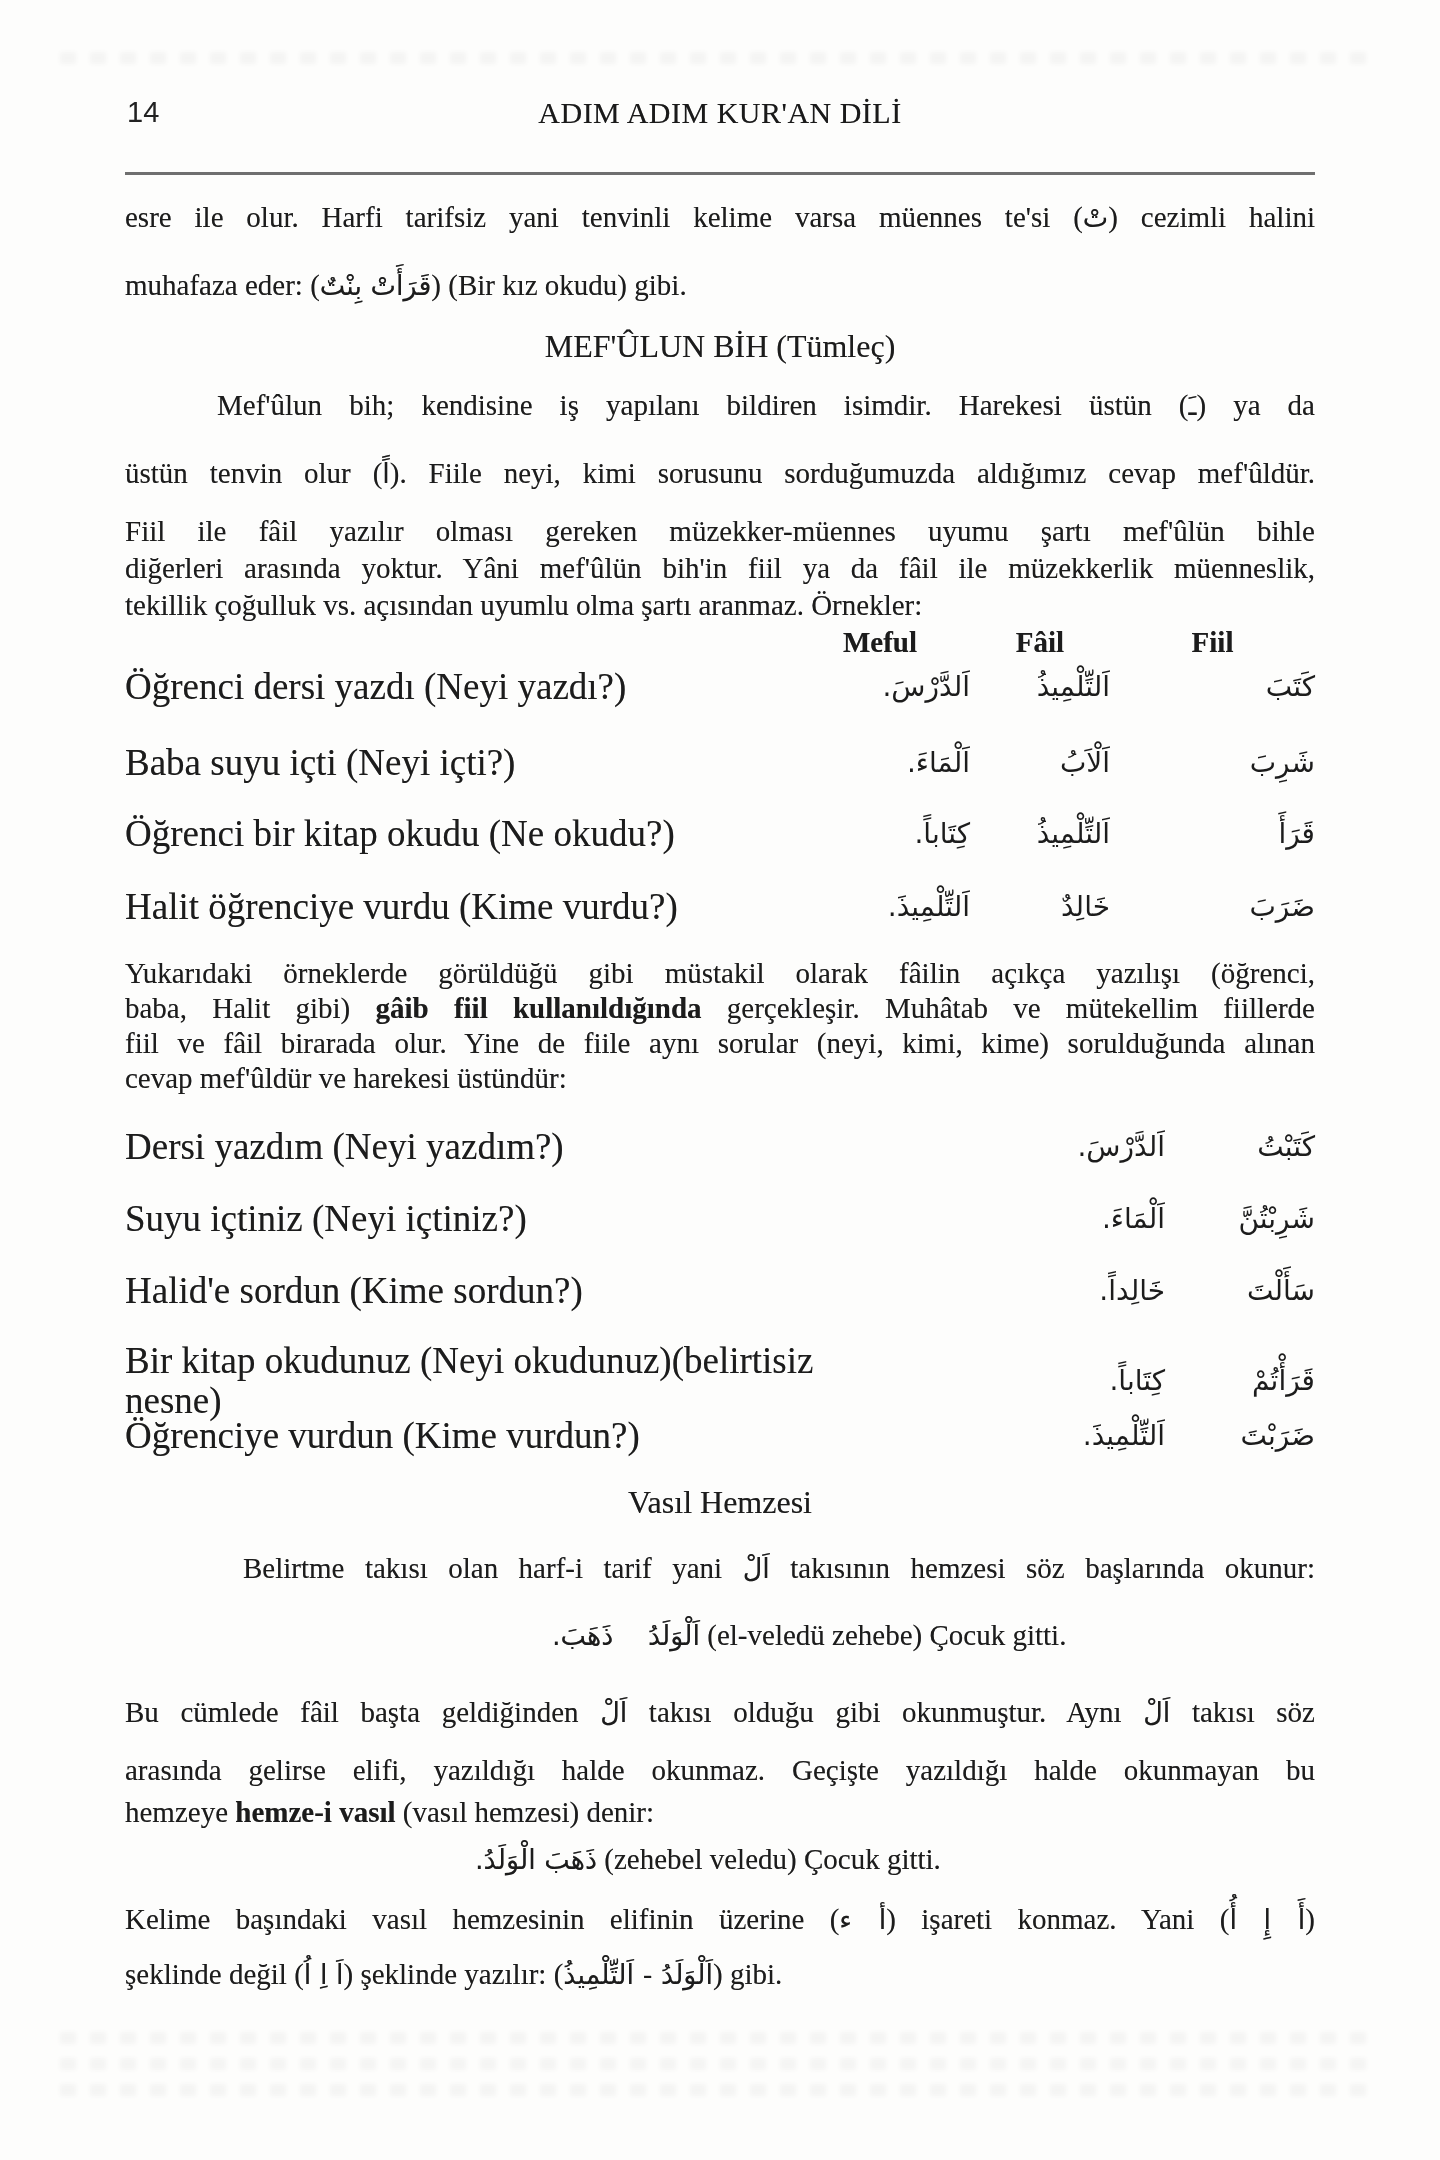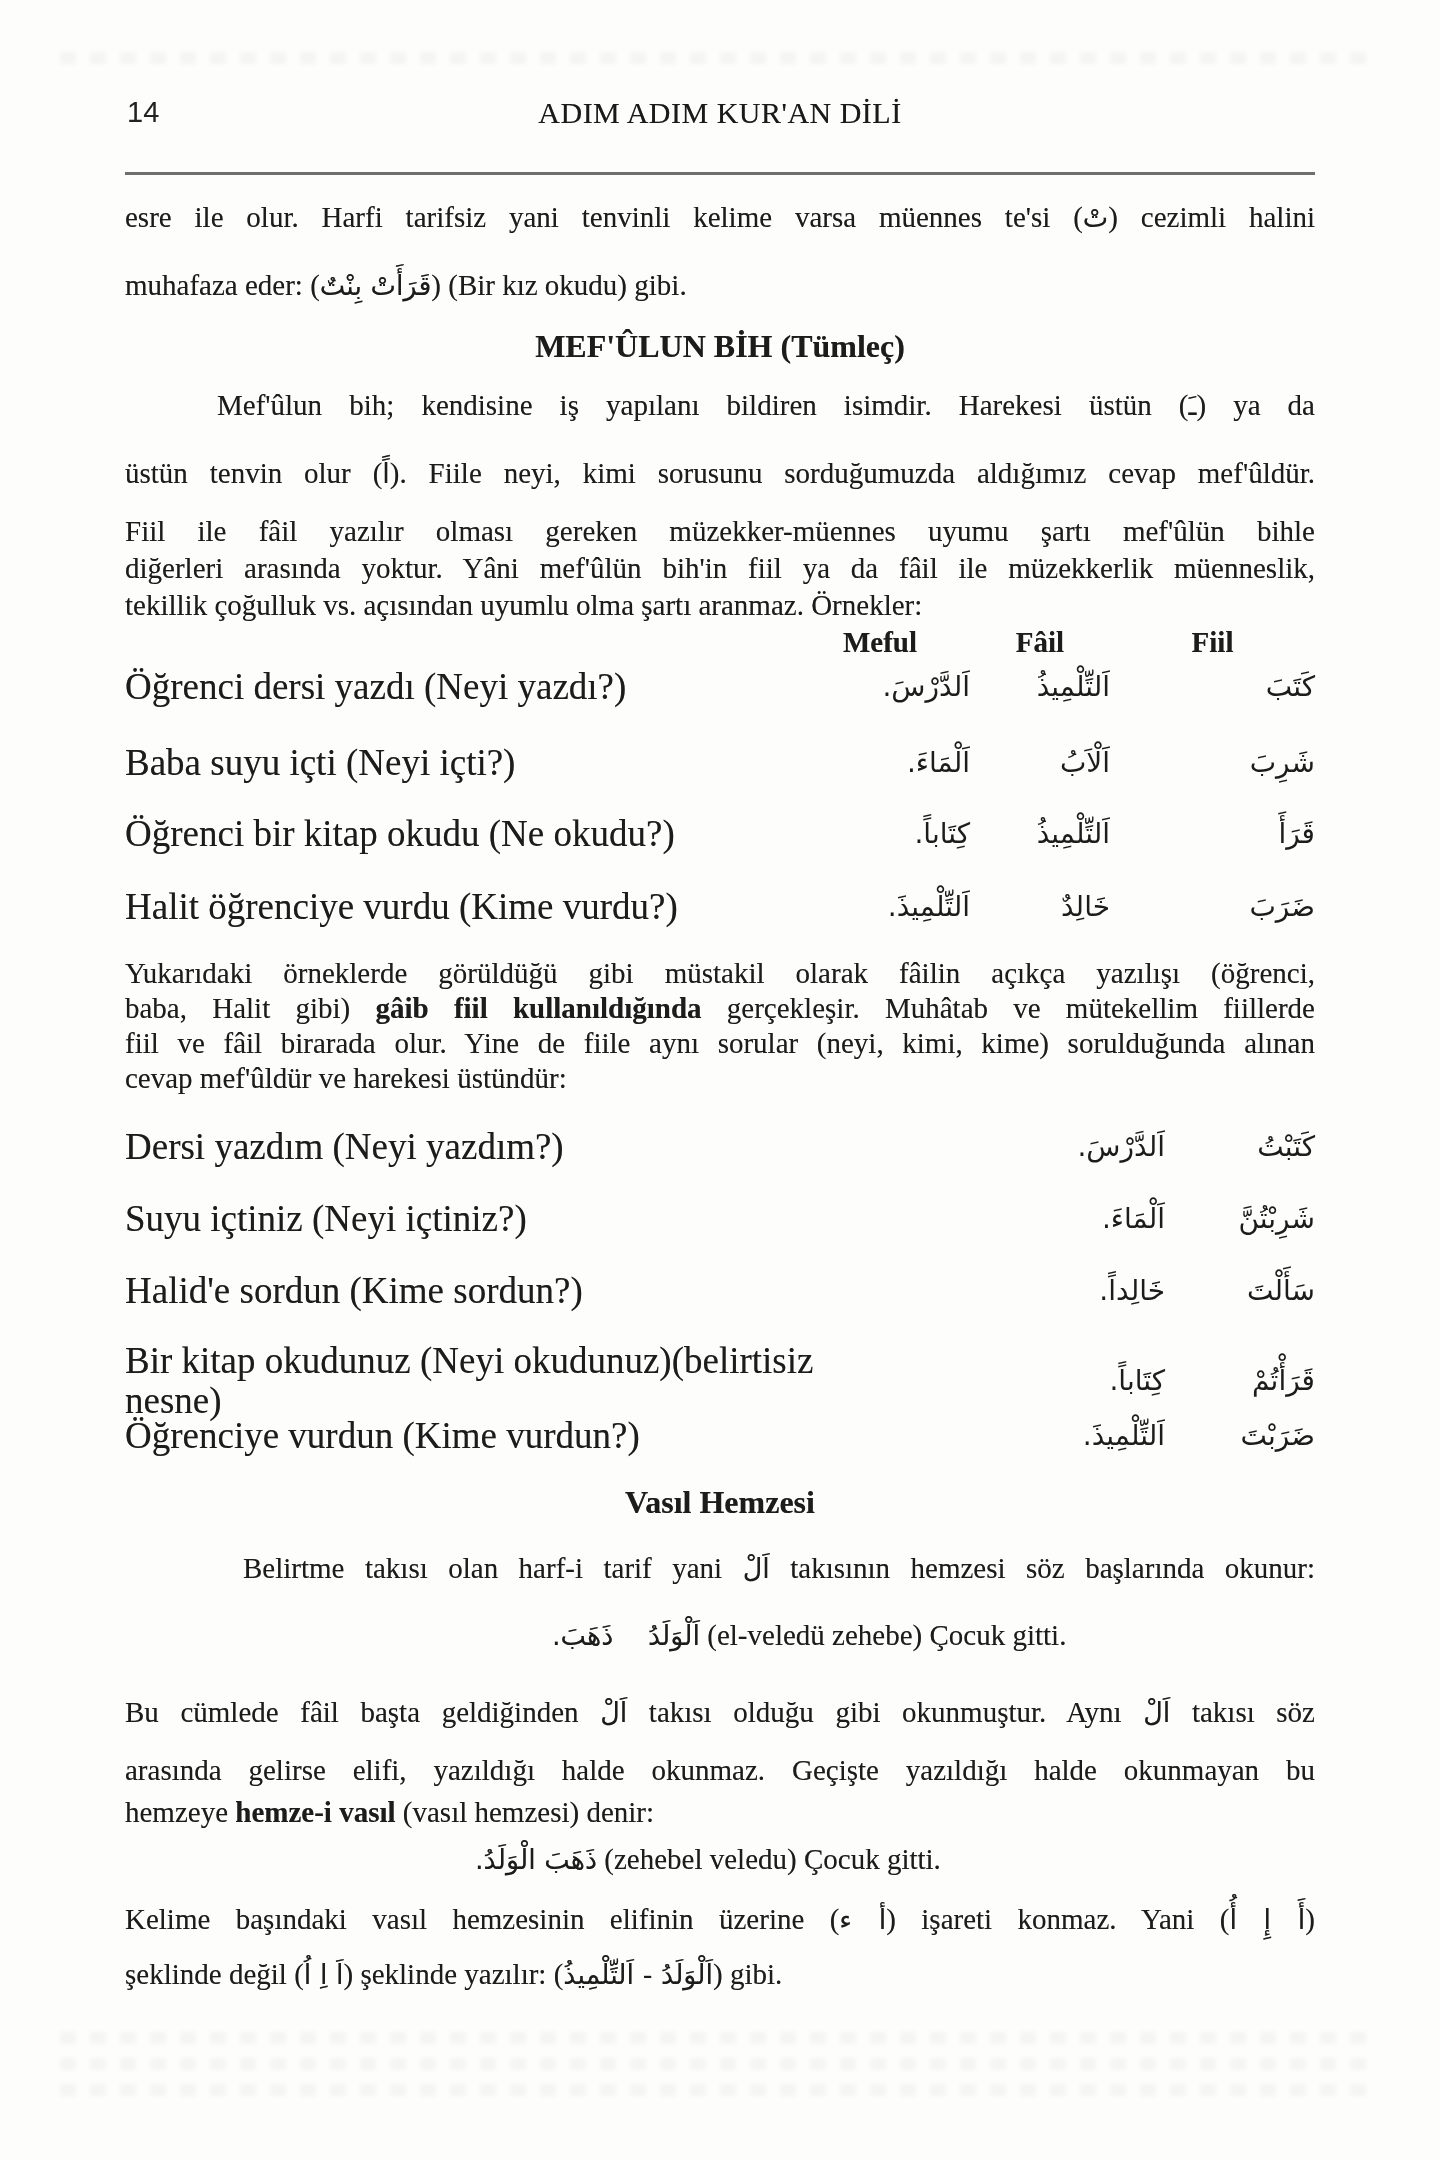--- a/index.html
+++ b/index.html
@@ -37,21 +37,21 @@
     font-family:Liberation Serif, serif;
     font-size:30px;letter-spacing:.5px;color:#1a1a1a;
     text-shadow:0 0 .6px rgba(20,20,20,.5);
   }
   .rule{
     position:absolute;left:125px;right:125px;top:172px;
     height:3px;background:#6f6f6f;
   }
   .h1{
     position:absolute;left:125px;right:125px;
-    text-align:center;font-weight:bold;font-size:32px;
+    text-align:center;font-weight:normal;font-size:32px;
     text-shadow:0 0 .6px rgba(20,20,20,.5);
   }
   
   .trow{
     position:absolute;left:125px;right:125px;
     display:grid;grid-template-columns:665px 180px 140px 1fr;
     align-items:center;
   }
   .lrow{
     position:absolute;left:125px;right:125px;

